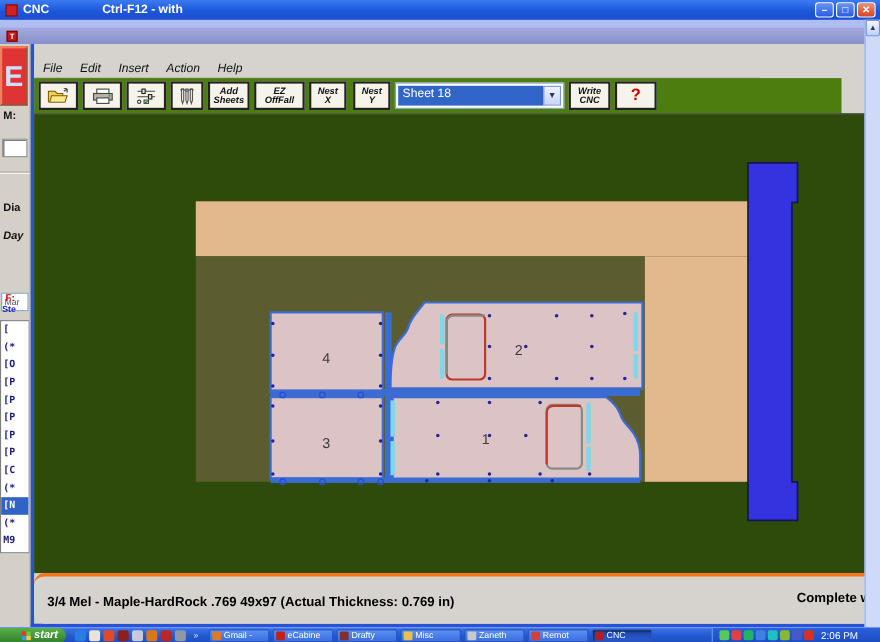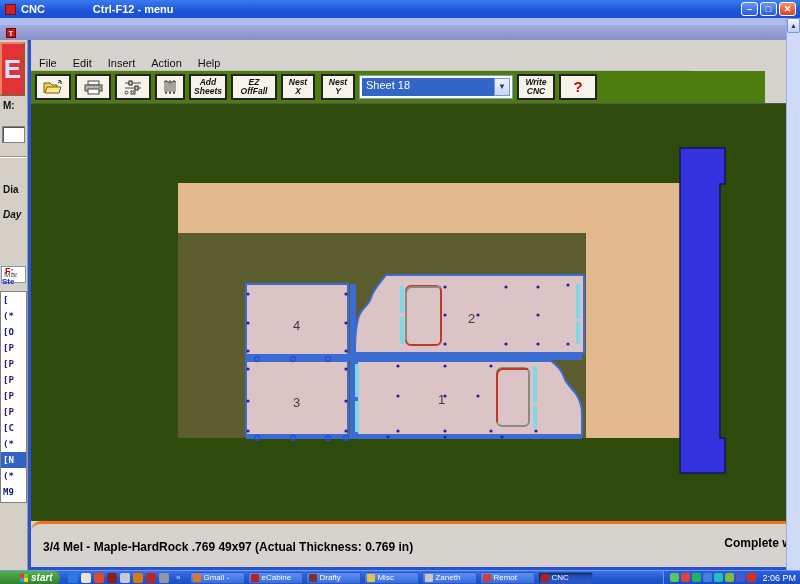--- a/index.html
+++ b/index.html
@@ -46,21 +46,21 @@
   .lp-row.sel { background:#3163c6; color:#fff; }
 
   
   .nest-window { left:28px; top:40px; width:758px; height:530px; background:#d6d3ce;
     border-left:3px solid #2a52d4; border-bottom:3px solid #2a52d4; }
   .n-titlebar { position:absolute; left:0; top:0; width:755px; height:16px;
     background:linear-gradient(#2e6cf0,#1547c6); color:#fff; display:flex; align-items:center;
     font-size:11px; font-weight:bold; }
   .n-icon { width:9px; height:9px; border:1px solid #fff; background:#dfe8ff; margin:0 7px 0 7px;}
   .n-menubar { position:absolute; left:0; top:16px; width:660px; height:15px; background:#d6d3ce;
-    font-size:11px; color:#111; display:flex; align-items:center; border-bottom:1px solid #c0bdb6;}
+    font-size:11px; color:#111; display:flex; align-items:flex-start; border-bottom:1px solid #c0bdb6;font-style:italic;}
   .menu-item { padding:0 8px; }
   .n-toolbar { position:absolute; left:0; top:31px; width:734px; height:32px; background:#4d7c0f; }
   .tb { position:absolute; top:3px; height:26px; background:#f6f3ea; border:2px solid #222;
     display:flex; align-items:center; justify-content:center; }
   .tb-txt { font-size:8.5px; font-weight:bold; font-style:italic; line-height:1.1;
     text-align:center; color:#111; }
   .tb-q { color:#c00; font-size:15px; font-weight:bold; font-style:normal;}
   .dd { position:absolute; top:4px; left:328px; width:154px; height:24px; background:#fff;
     border:1px solid #7f9db9; padding:2px; display:flex; }
   .dd-val { flex:1; background:#3166c8; color:#fff; font-size:11px; padding:1px 0 0 4px; white-space:nowrap; overflow:hidden;}
@@ -92,35 +92,35 @@
   .ql { display:flex; gap:3px; margin-left:8px; align-items:center; flex:0 0 auto;}
   .qli { width:10px; height:10px; border-radius:2px; }
   .chev { color:#cfe0ff; font-size:8px; margin-left:4px;}
   .tasks { display:flex; gap:3px; margin-left:10px; flex:0 0 auto;}
   .task { width:55px; height:12px; background:linear-gradient(#5a90f2,#3a6ee0); border-radius:2px;
     border:1px solid #2a56c0; color:#fff; font-size:8px; display:flex; align-items:center; gap:2px;
     padding-left:2px; overflow:hidden; white-space:nowrap;}
   .task.active { background:linear-gradient(#1c48b0,#2a5ace); box-shadow:inset 1px 1px 2px #123;}
   .ticon { width:8px; height:8px; border-radius:1px; flex:0 0 auto;}
   .tray { margin-left:auto; height:14px; background:linear-gradient(#2a60dc,#1a4ac0);
-    border-left:1px solid #6a96f4; display:flex; align-items:center; gap:2px; padding:0 4px 0 6px; flex:0 0 auto;}
+    border-left:1px solid #6a96f4; display:flex; align-items:center; gap:2px; padding:0 20px 0 6px; flex:0 0 auto;}
   .tri { width:9px; height:9px; border-radius:2px;}
   .clock { color:#fff; font-size:9px; margin-left:4px; white-space:nowrap;}
 
   svg text { font-family:"Liberation Sans", sans-serif; }
 </style>
 </head>
 <body>
 
 <div id="screen">
 
   <div class="abs xp-titlebar">
     <span class="xp-appicon"></span>
     <span>CNC</span>
-    <span class="xp-sub">Ctrl-F12 - menu</span>
+    <span class="xp-sub">Ctrl-F12 - with</span>
     <span class="winbtns">
       <span class="winbtn">–</span>
       <span class="winbtn">□</span>
       <span class="winbtn close">✕</span>
     </span>
   </div>
 
   <div class="abs sc-titlebar">
     <span class="sc-icon">T</span>
   </div>

